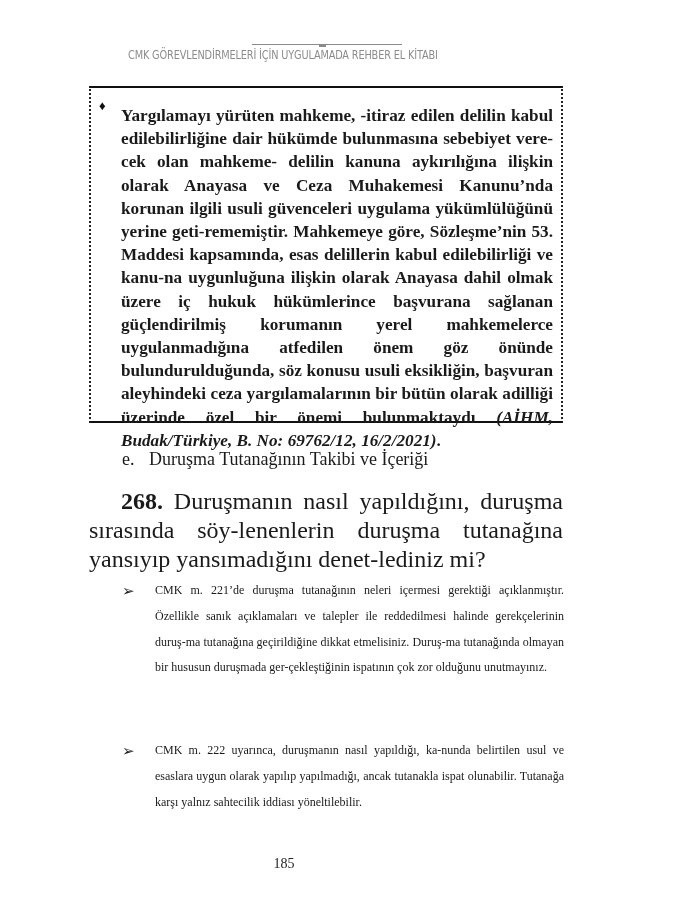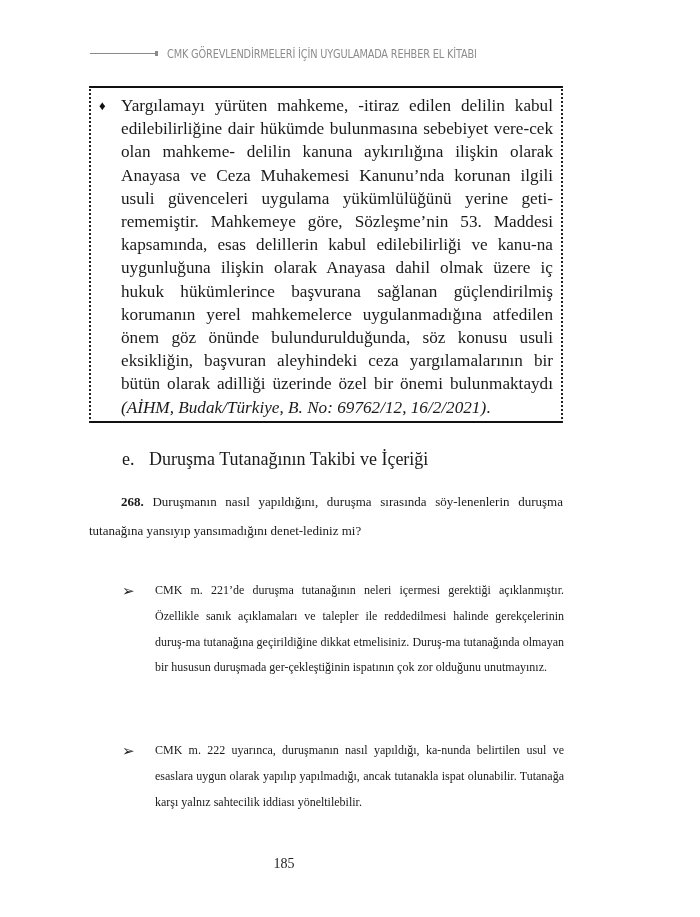--- a/index.html
+++ b/index.html
@@ -3,51 +3,52 @@
 <meta charset="utf-8">
 <style>
   html, body { margin: 0; padding: 0; background: #ffffff; }
   body {
     width: 700px; height: 917px; position: relative; overflow: hidden;
     font-family: "Liberation Serif", "DejaVu Serif", serif;
     color: #1a1a1a;
   }
   .running-head {
     position: absolute; top: 44px; left: 90px; width: 474px; height: 18px;
-    display: flex; align-items: center;
+    display: flex; align-items: center; flex-direction: column;
   }
   .rh-line { height: 1px; background: #8a8a8a; width: 150px; }
   .rh-square { width: 7px; height: 5px; background: #8a8a8a; margin-right: 9px; }
   .rh-title {
     font-family: "DejaVu Sans", sans-serif; font-size: 12.5px; color: #8c8c8c;
     letter-spacing: -0.2px; transform: scaleX(0.78); transform-origin: left center;
     white-space: nowrap;
   }
   .quote-box {
     position: absolute; top: 86px; left: 89px; width: 474px; height: 337px;
     border-top: 2px solid #111; border-bottom: 2px solid #111;
     border-left: 2px dotted #222; border-right: 2px dotted #222;
     box-sizing: border-box;
   }
   .quote-bullet {
     position: absolute; left: 8px; top: 10px; font-size: 13px; color: #111;
   }
   .quote-text {
-    position: absolute; left: 30px; top: 6px; width: 432px;
+    position: absolute; left: 30px; top: 16px; width: 432px;
     font-size: 17.2px; line-height: 23.2px; text-align: justify;
     hyphens: manual;
+    font-weight: bold;
   }
   .quote-text .cite { font-style: italic; }
   .section-heading {
     position: absolute; top: 449px; left: 122px; font-size: 18px; font-weight: normal;
   }
   .section-heading .letter { margin-right: 10px; }
   .para {
     position: absolute; top: 487px; left: 89px; width: 474px;
-    font-size: 13px; line-height: 29px; text-align: justify; text-indent: 32px;
+    font-size: 24px; line-height: 29px; text-align: justify; text-indent: 32px;
   }
   .para .num { font-weight: bold; }
   .bullet-item { position: absolute; left: 122px; width: 442px; }
   .bullet-item .arrow {
     position: absolute; left: 0; top: 4px; font-size: 15px; color: #222;
   }
   .bullet-item .btext {
     position: absolute; left: 33px; width: 409px;
     font-size: 12px; line-height: 25.8px; text-align: justify;
   }

